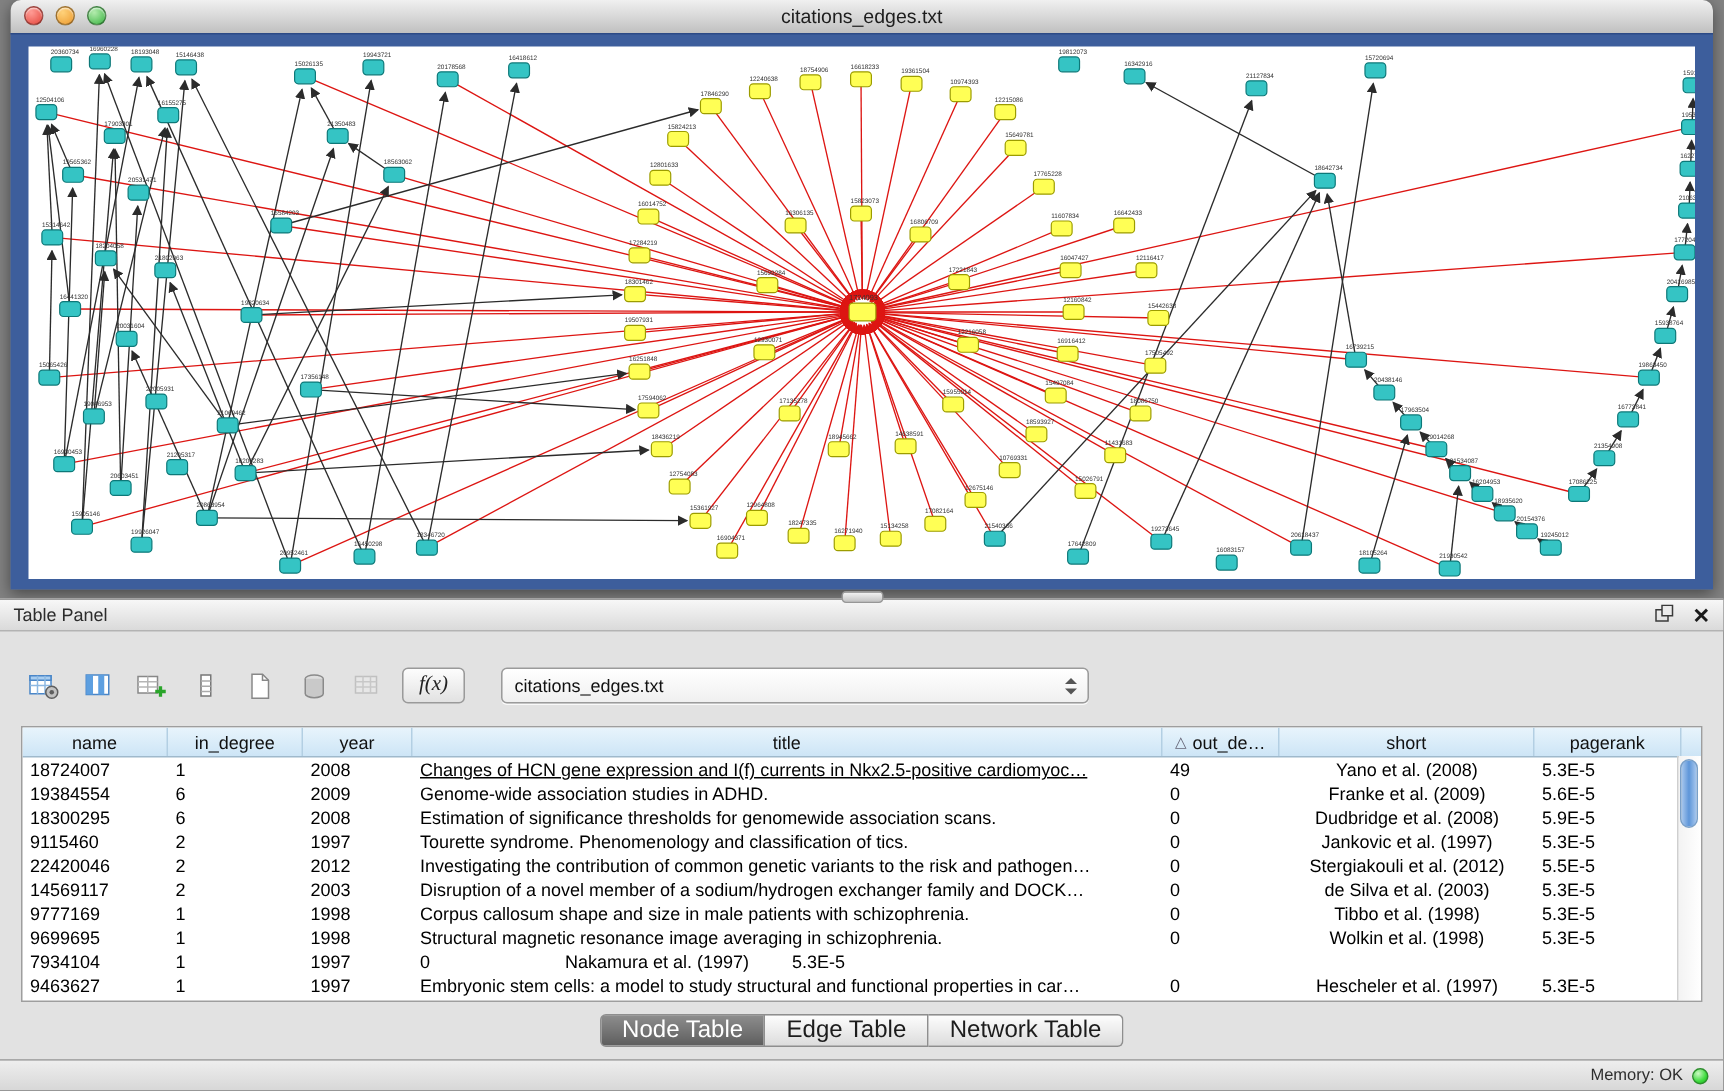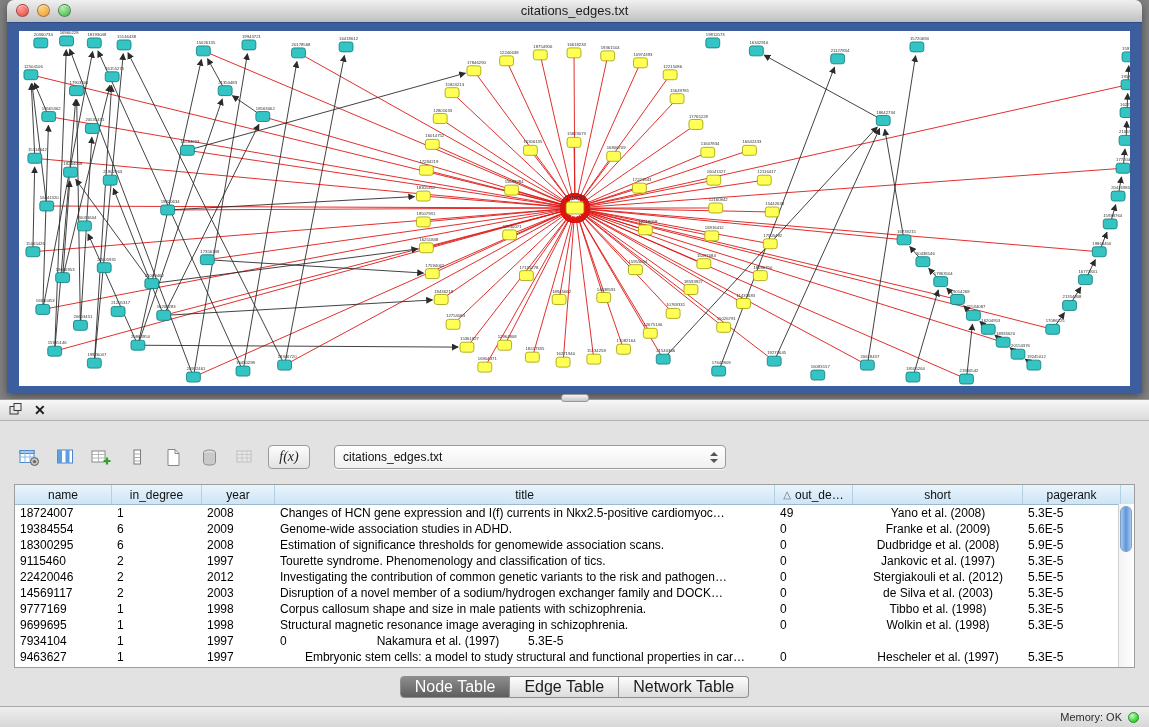--- a/index.html
+++ b/index.html
@@ -729,20 +729,21 @@
           </g>
         </svg>
     </div>
   </div>
 </div>
 
 <div class="split-grip"></div>
 
 <div class="table-panel">
   <div class="panel-titlebar">
+    <span class="ptitle">Table Panel</span>
     <span class="panel-actions">
       <span>
         <svg width="13" height="12">
             <rect x="1" y="3.5" width="8" height="7.5" fill="none" stroke="#3a3a3a"></rect>
             <rect x="5" y="0.5" width="7" height="7" fill="#ececec" stroke="#3a3a3a"></rect>
           </svg>
       </span>
       <span class="close-x">✕</span>
     </span>
   </div>
@@ -816,21 +817,21 @@
         <div class="th" style="width: 500px;">title</div>
         <div class="th" style="width: 78px;"><span class="sortmark">△</span>out_de…</div>
         <div class="th" style="width: 170px;">short</div>
         <div class="th" style="width: 98px;">pagerank</div>
       </div>
     <div id="tbody">
         <div class="tr">
           <div class="td" style="width: 97px;">18724007</div>
           <div class="td" style="width: 90px;">1</div>
           <div class="td" style="width: 73px;">2008</div>
-          <div class="td" style="width: 500px;">Changes of HCN gene expression and I(f) currents in Nkx2.5-positive cardiomyoc…</div>
+          <div class="td" style="width: 500px; text-decoration: underline;">Changes of HCN gene expression and I(f) currents in Nkx2.5-positive cardiomyoc…</div>
           <div class="td" style="width: 78px;">49</div>
           <div class="td c" style="width: 170px;">Yano et al. (2008)</div>
           <div class="td" style="width: 98px;">5.3E-5</div>
         </div>
         <div class="tr">
           <div class="td" style="width: 97px;">19384554</div>
           <div class="td" style="width: 90px;">6</div>
           <div class="td" style="width: 73px;">2009</div>
           <div class="td" style="width: 500px;">Genome-wide association studies in ADHD.</div>
           <div class="td" style="width: 78px;">0</div>
@@ -896,21 +897,21 @@
           <div class="td" style="width: 90px;">1</div>
           <div class="td" style="width: 73px;">1997</div>
           <div class="td" style="width: 78px;">0</div>
           <div class="td c" style="width: 170px;">Nakamura et al. (1997)</div>
           <div class="td" style="width: 98px;">5.3E-5</div>
         </div>
         <div class="tr">
           <div class="td" style="width: 97px;">9463627</div>
           <div class="td" style="width: 90px;">1</div>
           <div class="td" style="width: 73px;">1997</div>
-          <div class="td" style="width: 500px; text-align: center;">Embryonic stem cells: a model to study structural and functional properties in car…</div>
+          <div class="td" style="width: 500px;">Embryonic stem cells: a model to study structural and functional properties in car…</div>
           <div class="td" style="width: 78px;">0</div>
           <div class="td c" style="width: 170px;">Hescheler et al. (1997)</div>
           <div class="td" style="width: 98px;">5.3E-5</div>
         </div>
       </div>
     <div class="vscroll">
       <div class="vthumb"></div>
     </div>
   </div>
 

